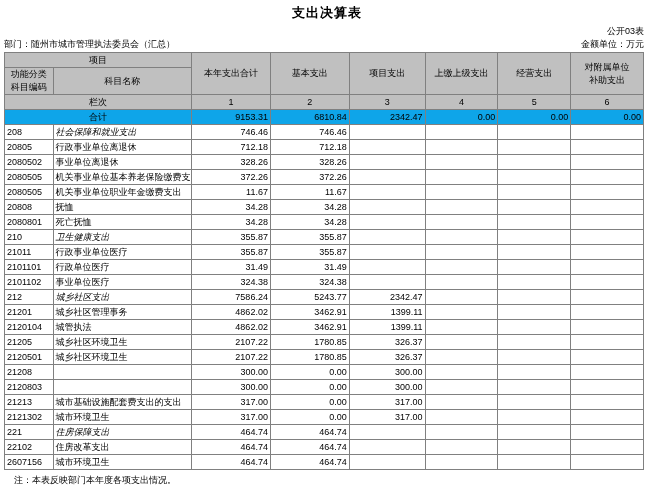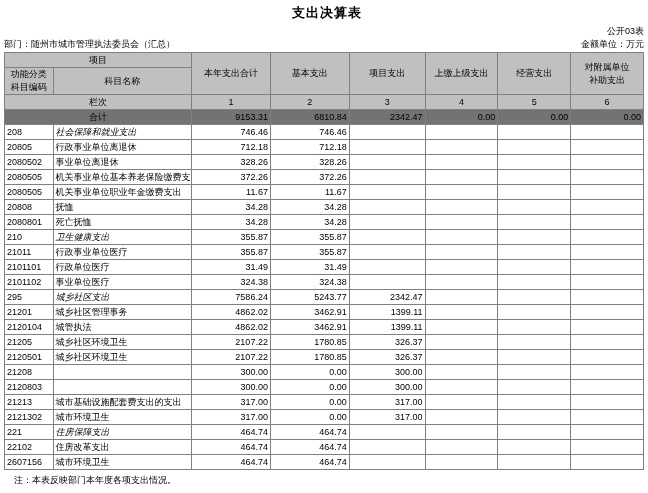--- a/index.html
+++ b/index.html
@@ -61,21 +61,21 @@
   }
   .hdr-tall { height: 30px; }
   .num {
     text-align: right;
     padding-right: 3px;
     font-family: "Liberation Sans", sans-serif;
   }
   .ctr { text-align: center; }
   .code { text-align: left; padding-left: 2px; }
   .row-total td {
-    background: #737373;
+    background: #0ea5e9;
     font-weight: bold;
   }
   .lvl1 { padding-left: 2px; font-style: italic; }
   .lvl2 { padding-left: 8px; margin-left: 32px; }
   .lvl3 { padding-left: 14px; }
   .tiny { font-size: 7px; }
   .note {
     font-size: 9px;
     padding: 4px 0 0 6px;
     margin-left: 8px;
@@ -259,21 +259,21 @@
           <td class="code">2101102</td>
           <td class="lvl3">事业单位医疗</td>
           <td class="num">324.38</td>
           <td class="num">324.38</td>
           <td class="num"></td>
           <td class="num"></td>
           <td class="num"></td>
           <td class="num"></td>
         </tr>
         <tr>
-          <td class="code">295</td>
+          <td class="code">212</td>
           <td class="lvl1">城乡社区支出</td>
           <td class="num">7586.24</td>
           <td class="num">5243.77</td>
           <td class="num">2342.47</td>
           <td class="num"></td>
           <td class="num"></td>
           <td class="num"></td>
         </tr>
         <tr>
           <td class="code">21201</td>

